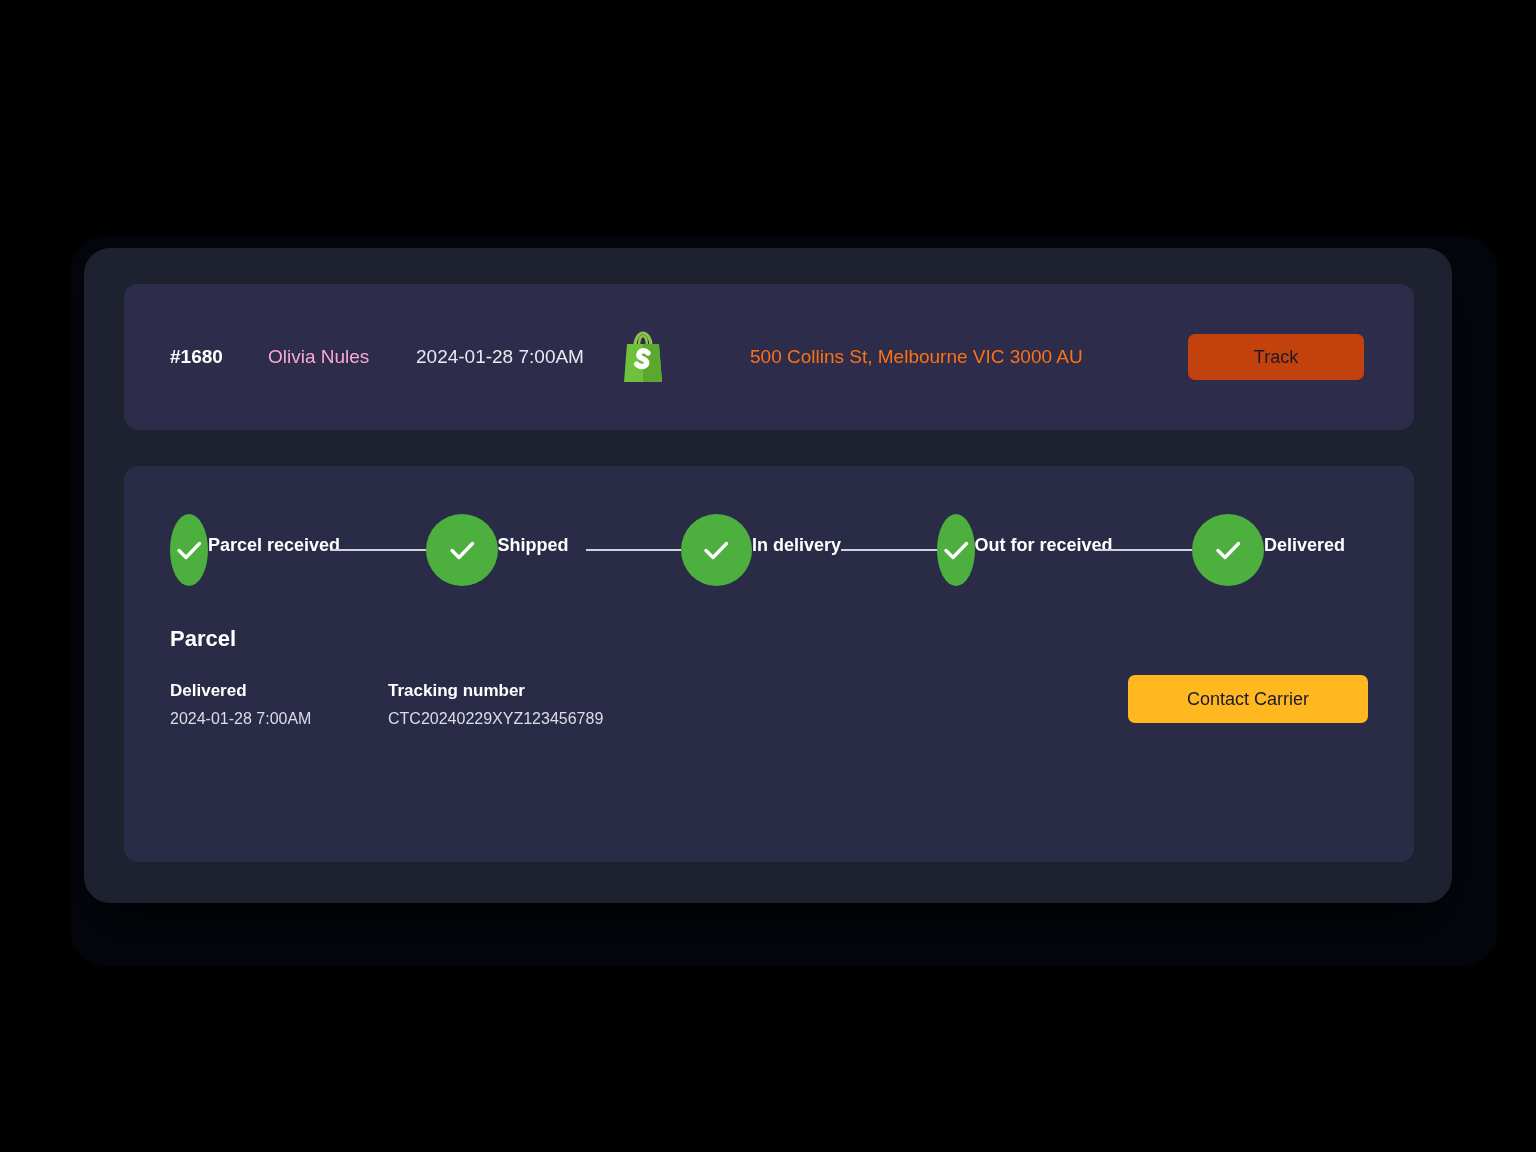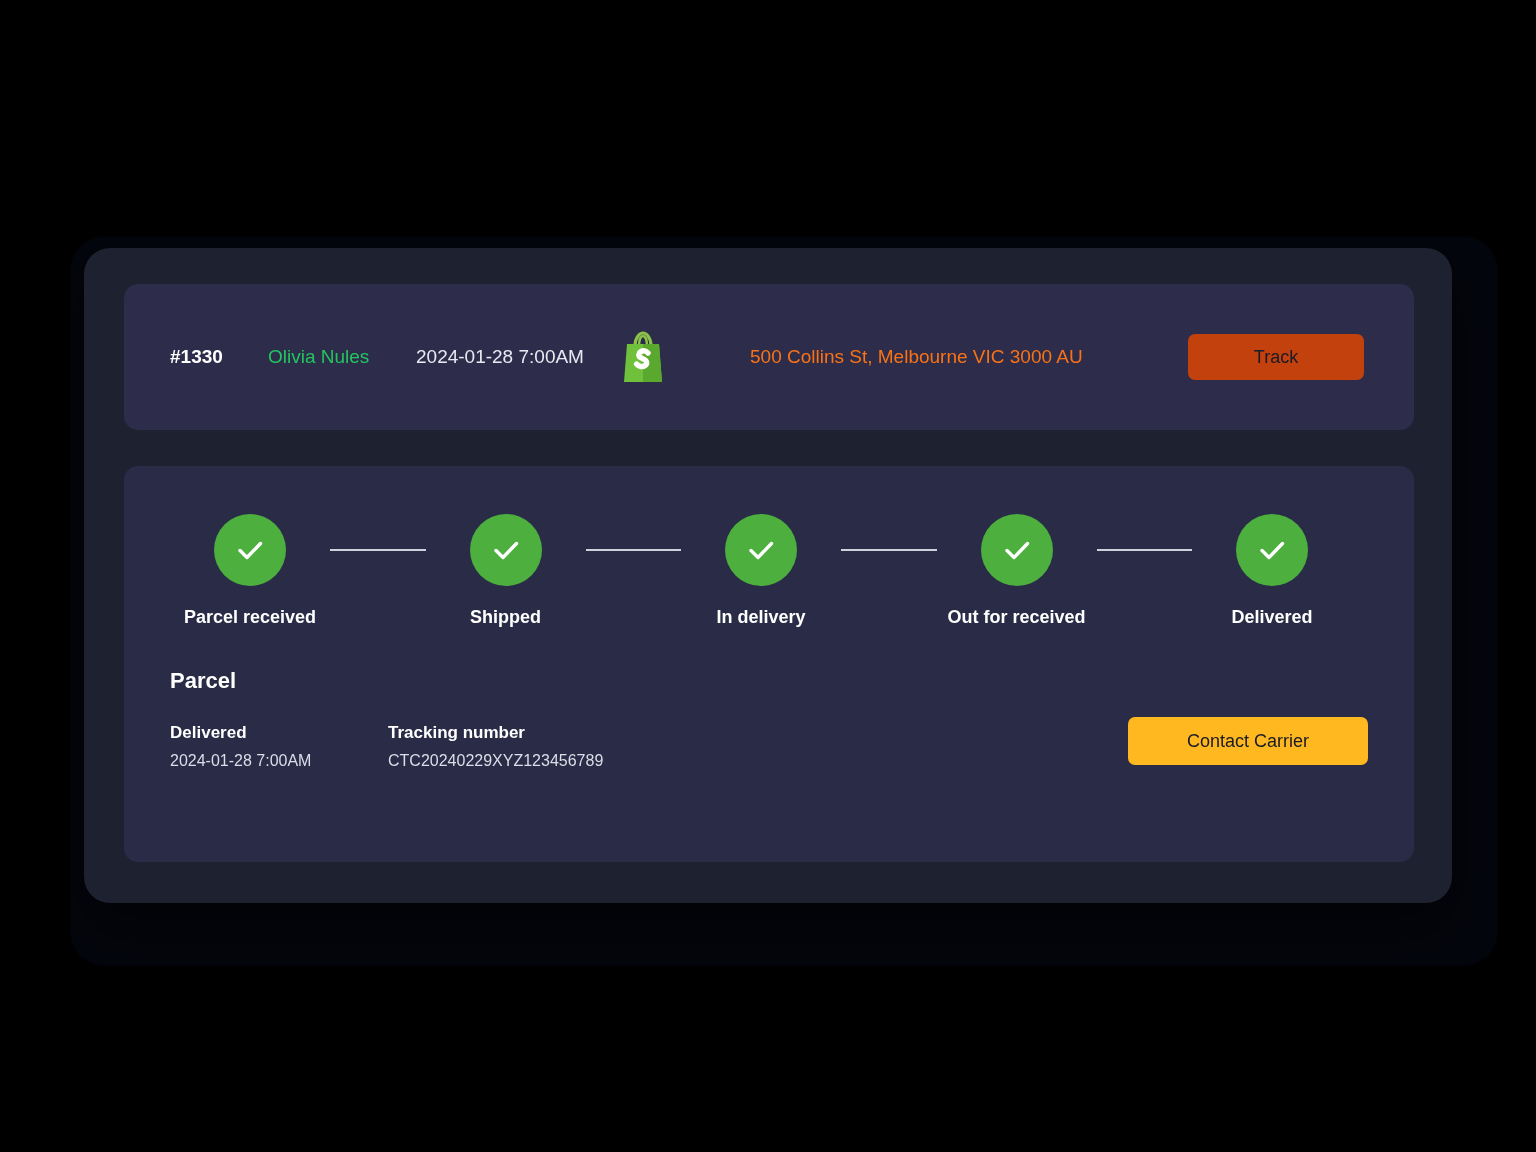--- a/index.html
+++ b/index.html
@@ -70,21 +70,21 @@
   .order-id {
     font-size: 19px;
     font-weight: bold;
     color: #ffffff;
     width: 98px;
     flex: none;
   }
 
   .customer-name {
     font-size: 19px;
-    color: #22c55e;
+    color: #f9a8d4;
     width: 148px;
     flex: none;
   }
 
   .order-date {
     font-size: 19px;
     color: #e9e9f2;
     width: 196px;
     flex: none;
   }
@@ -136,22 +136,21 @@
   .stepper {
     display: flex;
     align-items: flex-start;
     padding: 0 16px 0 0;
   }
 
   .step {
     flex: none;
     width: 160px;
     display: flex;
-    flex-direction: column;
-    align-items: center;
+    flex-direction: row;
   }
 
   .step-dot {
     width: 72px;
     height: 72px;
     border-radius: 50%;
     background: #4caf3e;
     display: flex;
     align-items: center;
     justify-content: center;
@@ -227,21 +226,21 @@
 
 <div class="stage">
 
   <div class="panel-halo"></div>
 
   <div class="panel">
 
     <div class="header-card">
       <div class="header-row">
 
-        <div class="order-id">#1330</div>
+        <div class="order-id">#1680</div>
 
         <div class="customer-name">Olivia Nules</div>
 
         <div class="order-date">2024-01-28 7:00AM</div>
 
         <div class="channel-icon">
           <svg width="46" height="54" viewBox="0 0 46 54" aria-hidden="true">
 
             <path d="M15 16 C15 7, 20 3, 23 3 C26 3, 31 7, 31 16" fill="none" stroke="#8bc34a" stroke-width="3.2"></path>
             <path d="M19 16 C19 9, 21 6, 23 6 C25 6, 27 9, 27 16" fill="none" stroke="#8bc34a" stroke-width="2.4"></path>

